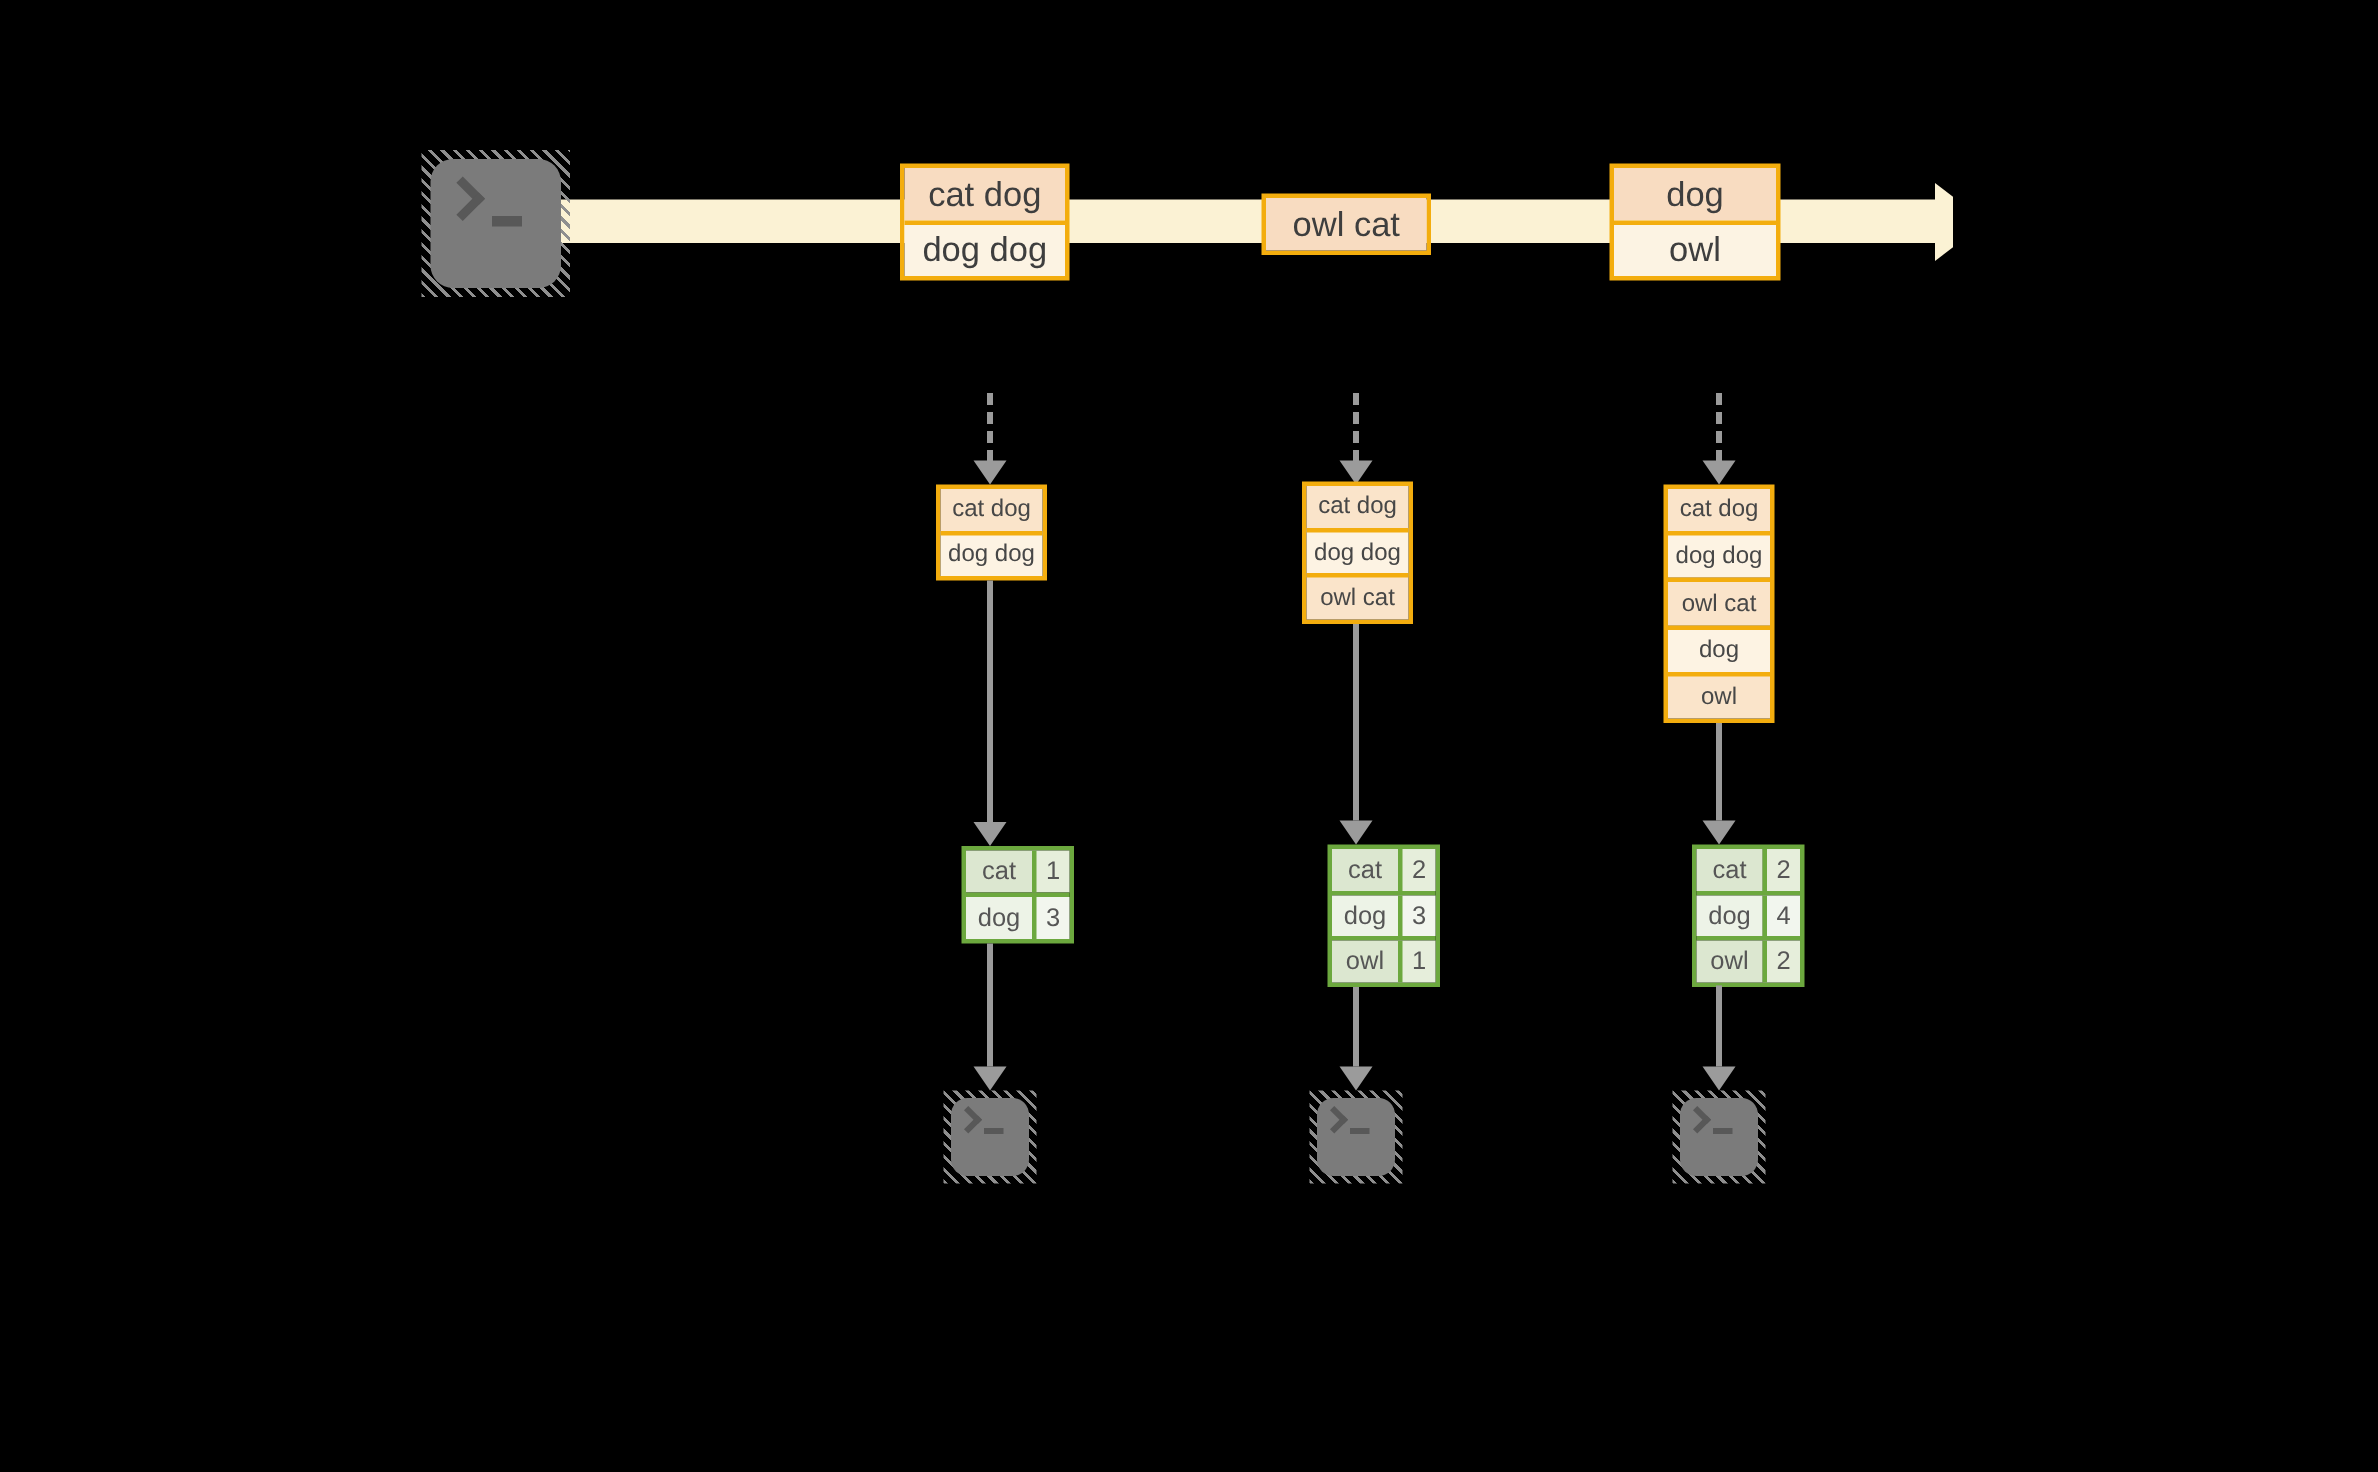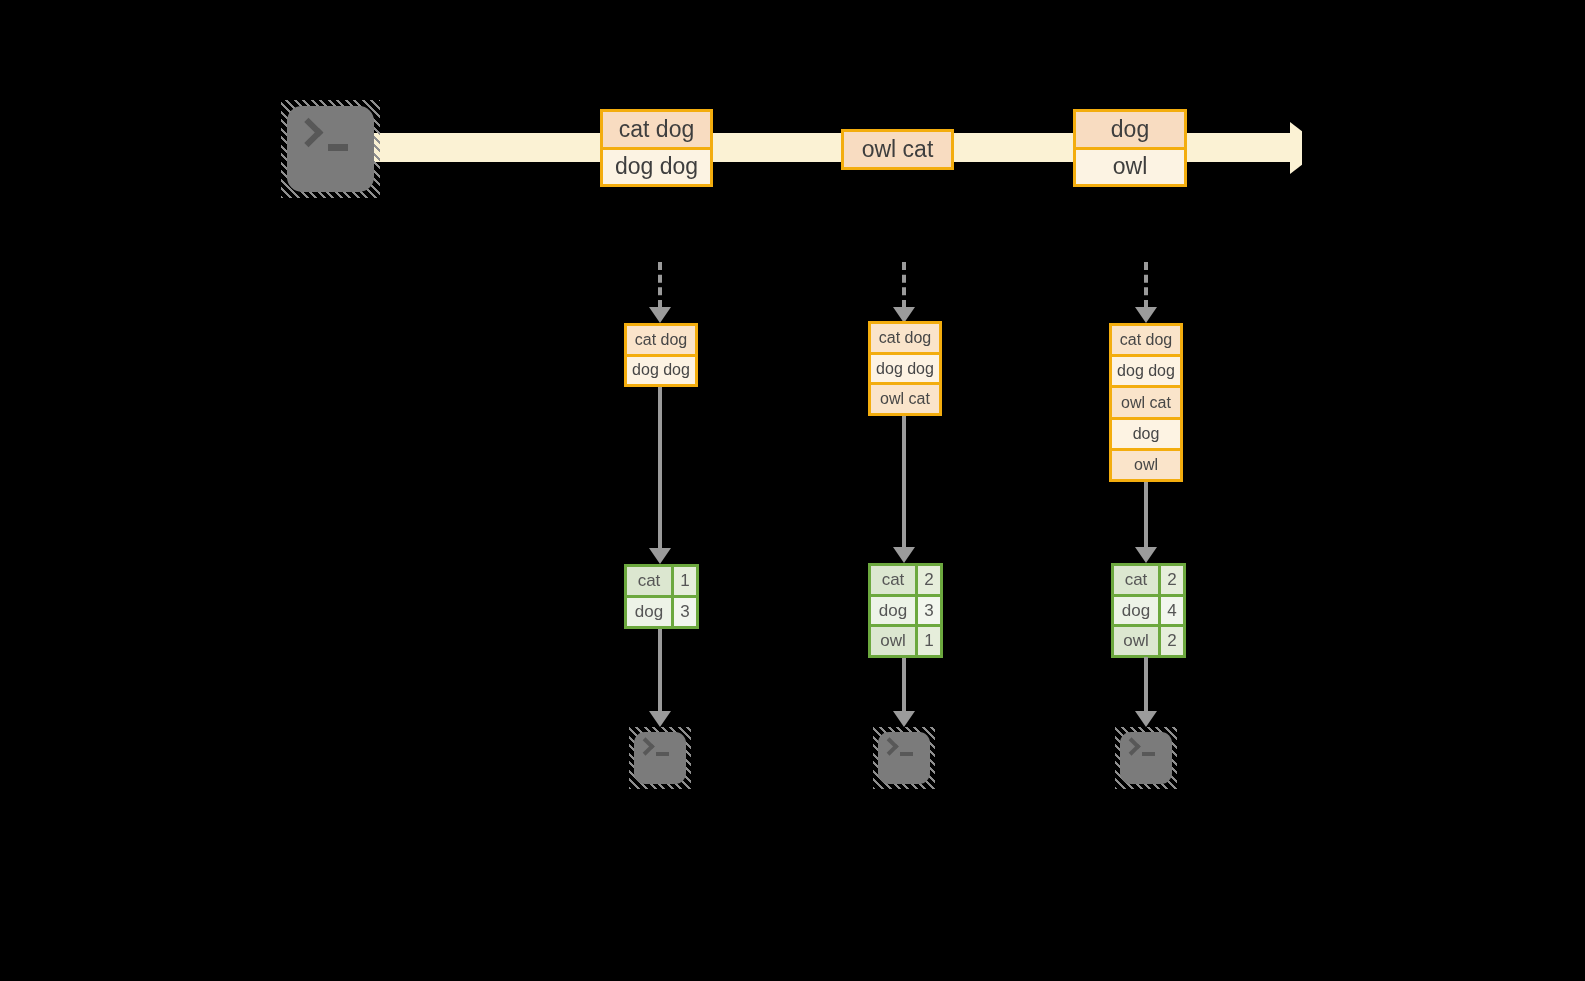--- a/index.html
+++ b/index.html
@@ -37,21 +37,21 @@
   .s-cream{background:#FDF3E3;}
   
   .dash-line{position:absolute;width:0;border-left:4px dashed #9B9B9B;z-index:2;}
   .solid-line{position:absolute;width:4px;background:#9B9B9B;z-index:2;}
   .arrow-head{position:absolute;width:0;height:0;z-index:2;
     border-left:11px solid transparent;border-right:11px solid transparent;border-top:16px solid #9B9B9B;}
   
   .banner{position:absolute;left:693px;top:462px;width:417px;height:43px;background:#FFFFFF;z-index:1;
     display:flex;align-items:center;justify-content:center;font-size:34px;font-weight:300;color:#101010;letter-spacing:0.5px;}
   
-  .ctable{position:absolute;box-sizing:border-box;width:75px;border:3px solid #6CA83E;display:flex;flex-direction:column;z-index:2;}
+  .ctable{position:absolute;box-sizing:border-box;width:75px;border:3px solid #6CA83E;display:flex;flex-direction:column;z-index:2;margin-left:17px;}
   .crow{flex:1;display:flex;}
   .crow + .crow{border-top:3px solid #6CA83E;}
   .cword{width:44px;display:flex;align-items:center;justify-content:center;font-size:17px;color:#565656;}
   .cnum{flex:1;border-left:3px solid #6CA83E;display:flex;align-items:center;justify-content:center;font-size:17px;color:#565656;}
   .g-dark .cword{background:#DCE7D0;} .g-dark .cnum{background:#E6EEDB;}
   .g-light .cword{background:#EDF3E7;} .g-light .cnum{background:#F2F6EE;}
 </style>
 </head>
 <body>
 

